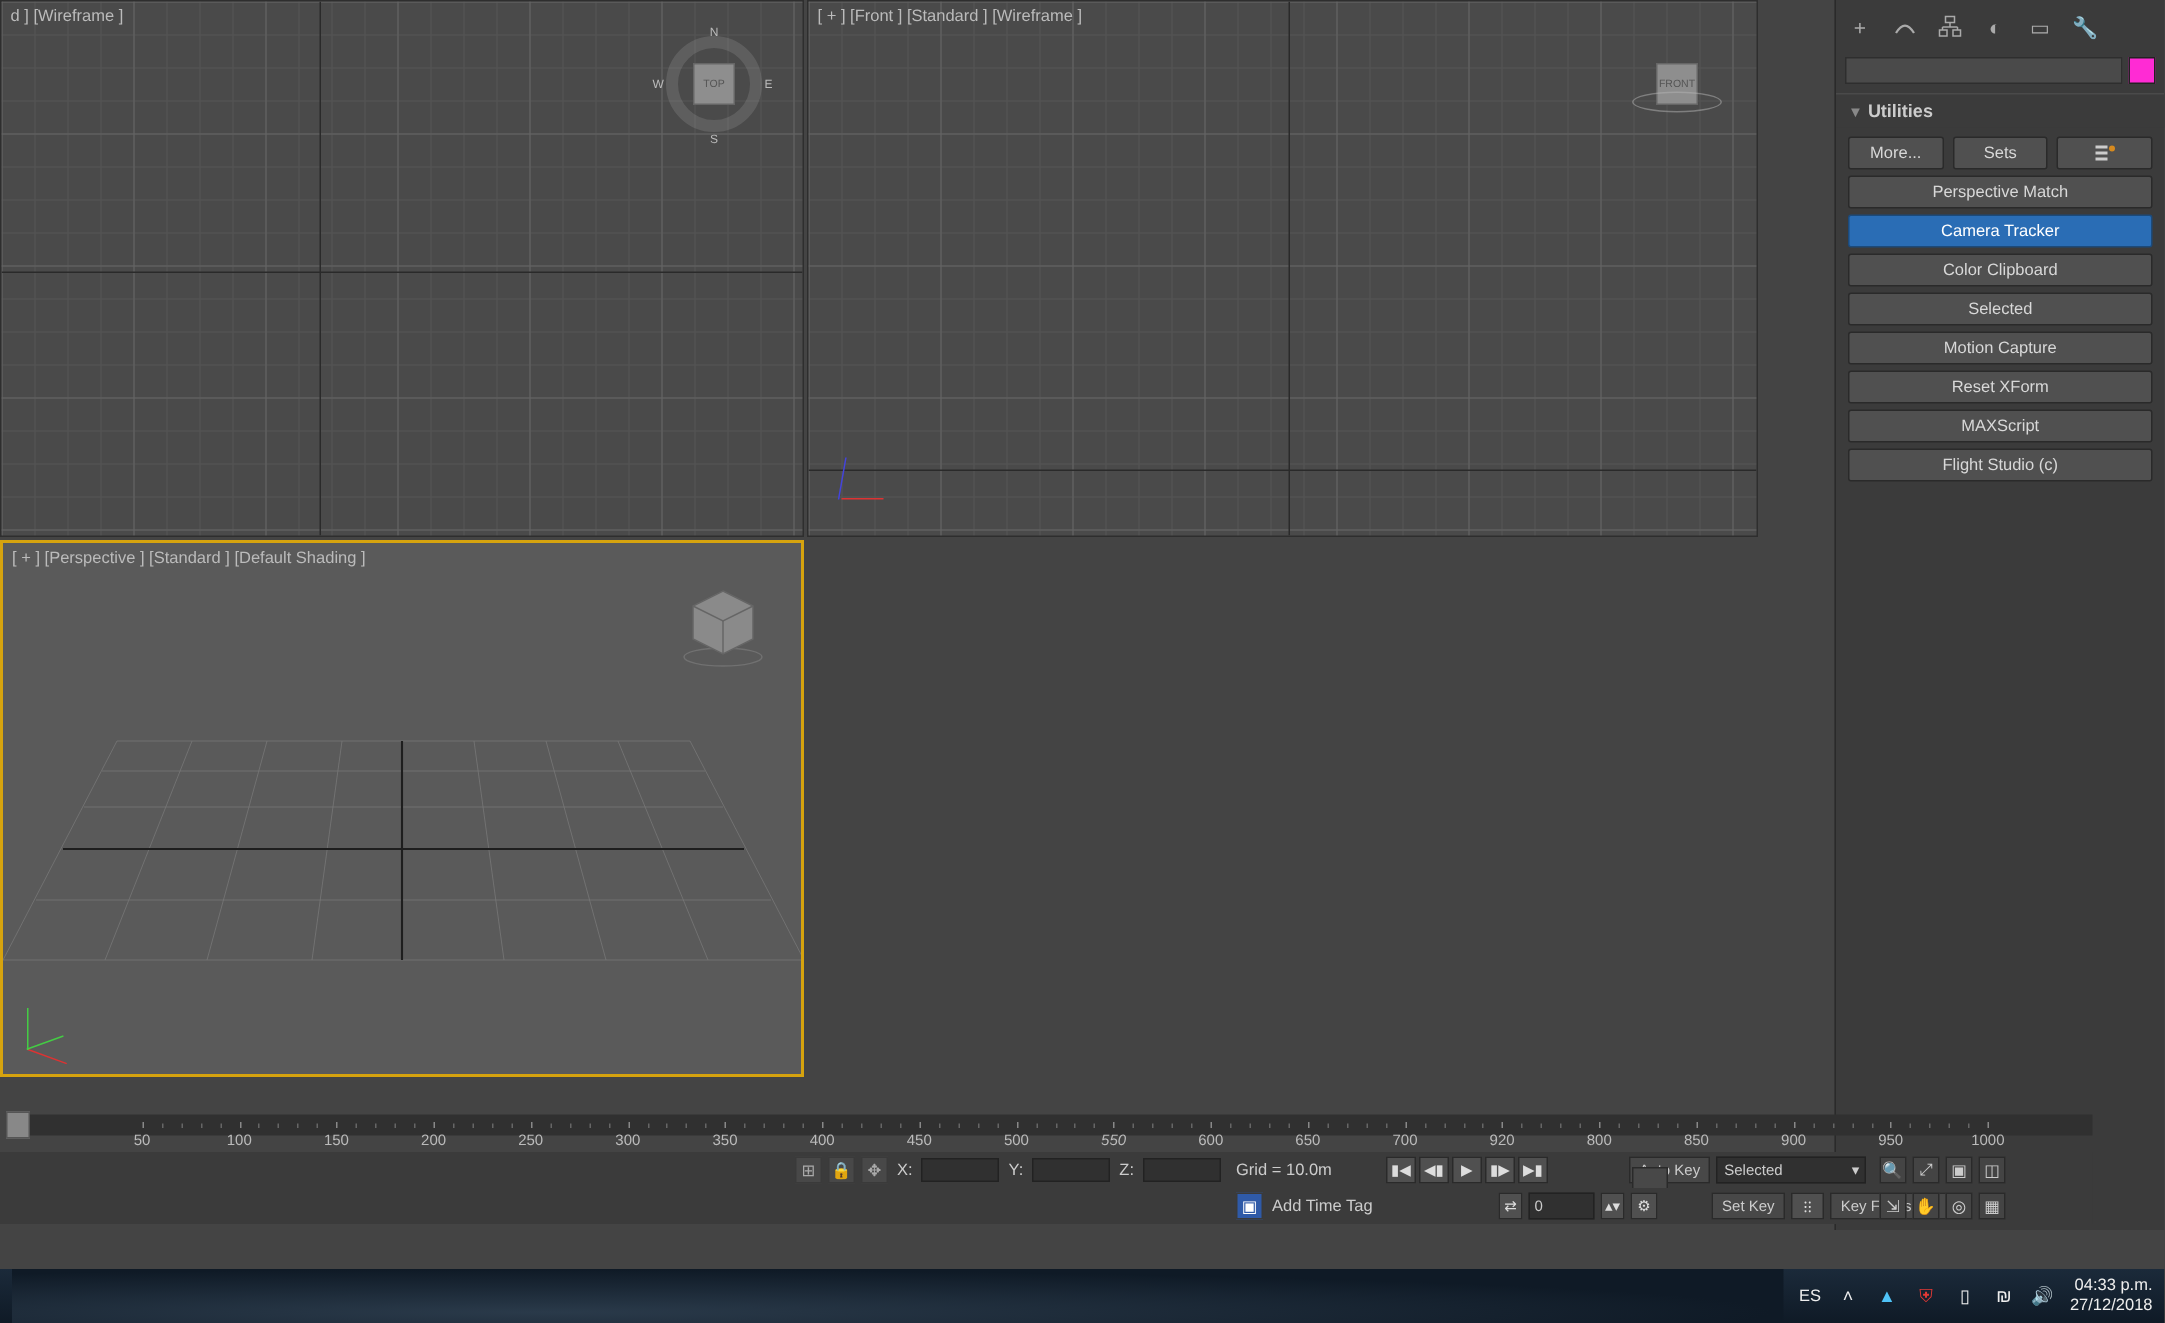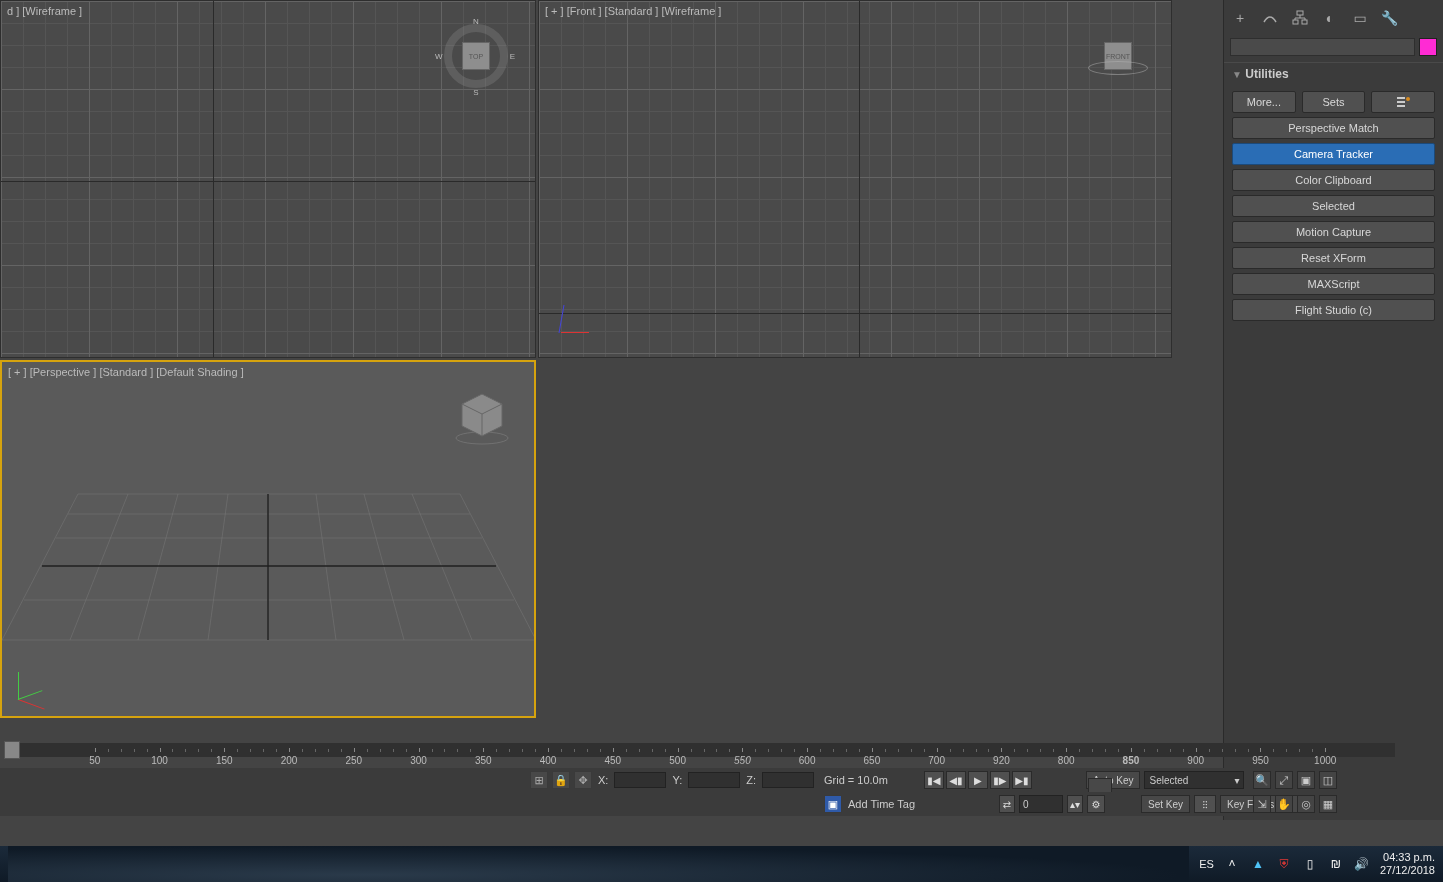--- a/index.html
+++ b/index.html
@@ -315,21 +315,21 @@
     <span class="tick-minor" style="left: 1014.38px;"></span>
     <span class="tick-minor" style="left: 1027.33px;"></span>
     <span class="tick-minor" style="left: 1040.29px;"></span>
     <span class="tick-minor" style="left: 1053.24px;"></span>
     <span class="tick-label" style="left: 1066.19px;">800</span>
     <span class="tick-mark" style="left: 1066.19px;"></span>
     <span class="tick-minor" style="left: 1079.14px;"></span>
     <span class="tick-minor" style="left: 1092.1px;"></span>
     <span class="tick-minor" style="left: 1105.05px;"></span>
     <span class="tick-minor" style="left: 1118px;"></span>
-    <span class="tick-label" style="left: 1130.95px; font-weight: bold;">850</span>
+    <span class="tick-label" style="left: 1130.95px;">850</span>
     <span class="tick-mark" style="left: 1130.95px;"></span>
     <span class="tick-minor" style="left: 1143.9px;"></span>
     <span class="tick-minor" style="left: 1156.86px;"></span>
     <span class="tick-minor" style="left: 1169.81px;"></span>
     <span class="tick-minor" style="left: 1182.76px;"></span>
     <span class="tick-label" style="left: 1195.71px;">900</span>
     <span class="tick-mark" style="left: 1195.71px;"></span>
     <span class="tick-minor" style="left: 1208.67px;"></span>
     <span class="tick-minor" style="left: 1221.62px;"></span>
     <span class="tick-minor" style="left: 1234.57px;"></span>

